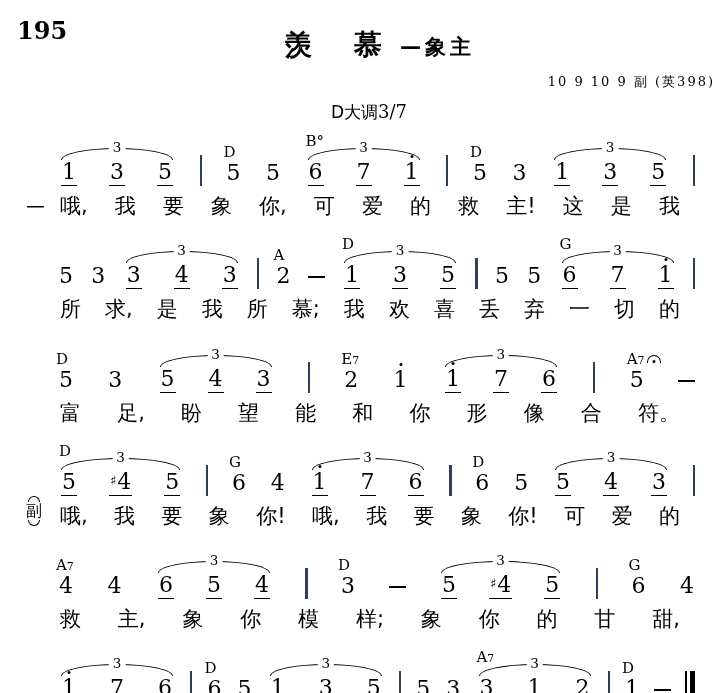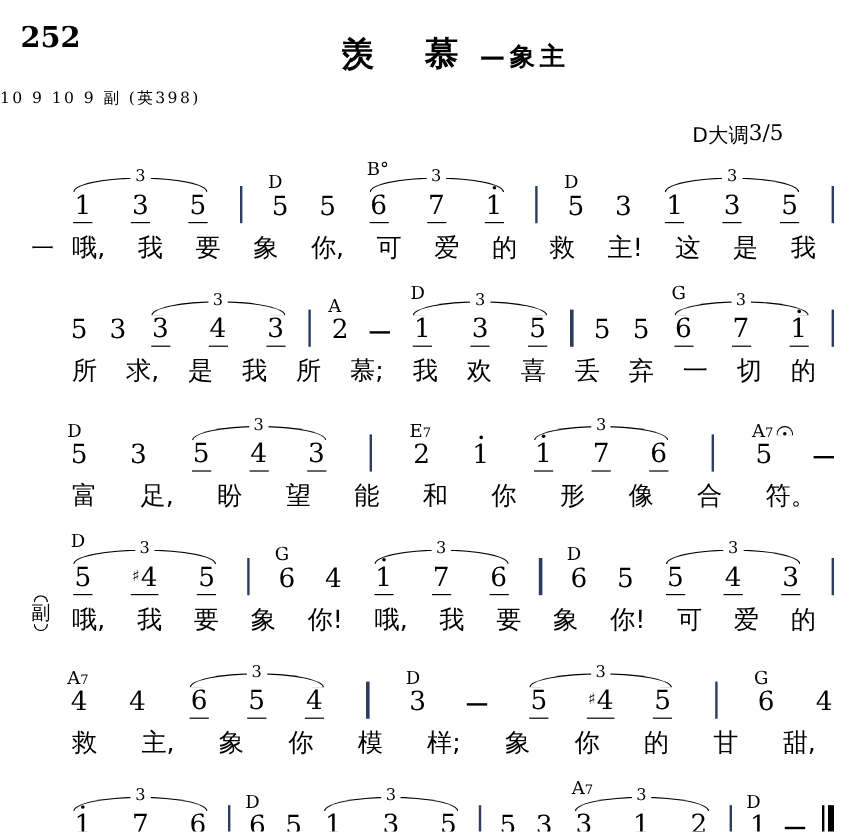--- a/index.html
+++ b/index.html
@@ -6,22 +6,22 @@
   body{
     width:715px;height:693px;position:relative;overflow:hidden;
     font-family:"DejaVu Sans","Liberation Sans",sans-serif;
     color:var(--ink,#000);
   }
   
   .hymn-number{position:absolute;left:17px;top:16px;font-family:"DejaVu Serif","Liberation Serif",serif;font-weight:bold;font-size:24px;}
   .title-row{text-align:center;padding-top:26px;white-space:nowrap;padding-left:44px;}
   .title-main{font-size:28px;font-weight:bold;letter-spacing:16px;}
   .title-suffix{font-size:21px;font-weight:bold;letter-spacing:4px;margin-left:2px;}
-  .subtitle{text-align:left;font-size:13px;letter-spacing:2px;margin-top:9px;font-family:"DejaVu Serif","Liberation Serif",serif;}
-  .keytime-row{display:flex;justify-content:flex-end;margin:10px 62px 0 85px;font-size:17px;}
+  .subtitle{text-align:right;font-size:13px;letter-spacing:2px;margin-top:9px;font-family:"DejaVu Serif","Liberation Serif",serif;}
+  .keytime-row{display:flex;justify-content:center;margin:10px 62px 0 85px;font-size:17px;}
   .time-sig{font-family:"DejaVu Serif","Liberation Serif",serif;font-size:18px;}
   
   .systems{margin:2px 20px 0 58px;}
   .system{margin-bottom:0px;}
   .notation-row{
     display:flex;justify-content:space-between;align-items:flex-end;
     padding-top:27px;height:33px;width:637px;
   }
   .note{position:relative;line-height:1;}
   .digit{
@@ -63,31 +63,31 @@
   .lyric-syl{white-space:nowrap;}
   .verse-prefix{position:absolute;left:-34px;top:2px;font-size:19px;}
   .verse-prefix.bracketed{top:-7px;display:flex;flex-direction:column;align-items:center;font-size:16px;line-height:1;}
   .vparen{width:10px;height:5px;border:1.2px solid #000;}
   .vparen.top{border-bottom:none;border-radius:10px 10px 0 0;margin-bottom:1px;}
   .vparen.bot{border-top:none;border-radius:0 0 10px 10px;margin-top:1px;}
 </style>
 </head>
 <body>
 
-<div class="hymn-number">252</div>
+<div class="hymn-number">195</div>
 
 <div class="title-row">
   <span class="title-main">羡  慕</span><span class="title-suffix">—象主</span>
 </div>
 
 <div class="subtitle">10 9 10 9 副 (英398)</div>
 
 <div class="keytime-row">
   <span>D大调</span>
-  <span class="time-sig">3/5</span>
+  <span class="time-sig">3/7</span>
 </div>
 
 <div class="systems" id="systems">
     <div class="system">
       <div class="notation-row">
         <span class="trip">
           <span class="trip-arc"></span>
           <span class="trip-num">3</span>
           <span class="note"><span class="digit u">1</span></span>
           <span class="note"><span class="digit u">3</span></span>

